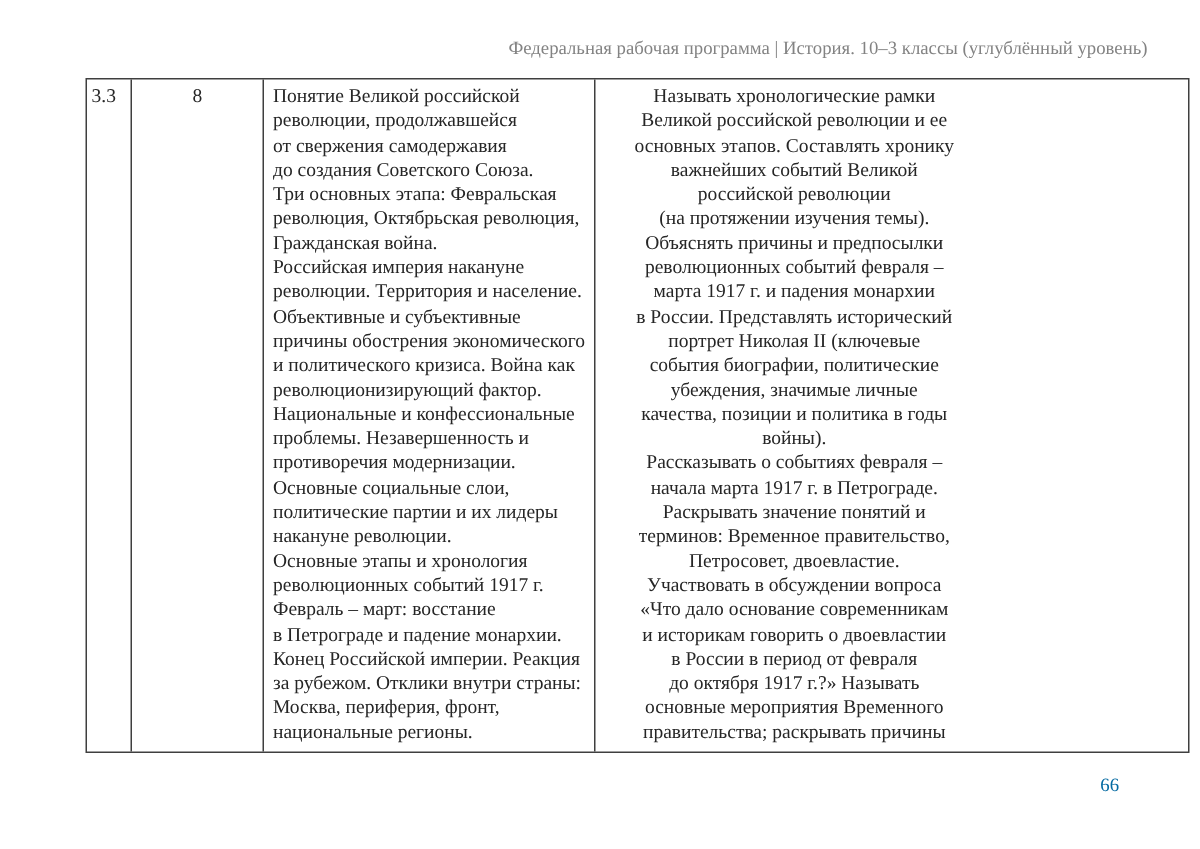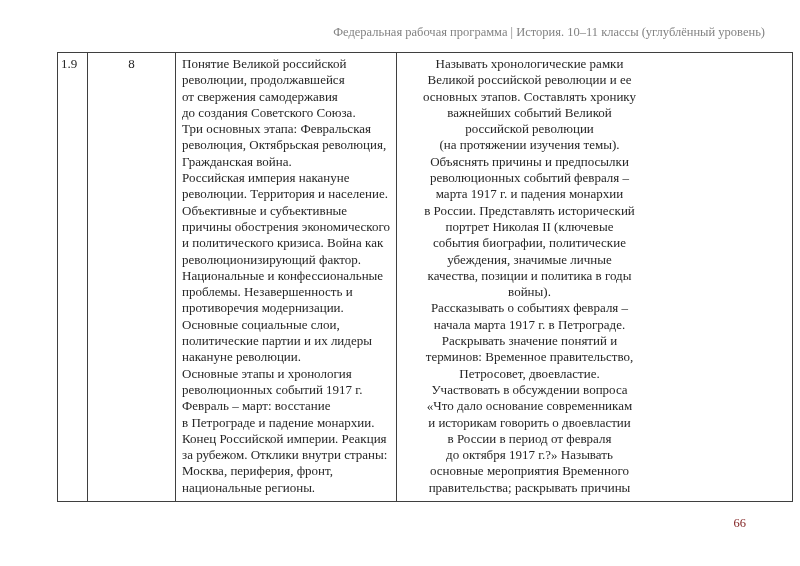--- a/index.html
+++ b/index.html
@@ -50,31 +50,31 @@
   .col-number   { width: 30px;  padding: 3px 1px 0 3px; }
   .col-topic    { width: 134px; padding: 3px 4px 0 8px; }
   .col-hours    { width: 88px;  text-align: center; padding: 3px 2px 0 2px; }
   .col-content  { width: 221px; }
   .col-outcomes { width: 263px; text-align: center; }
   .page-number {
     position: absolute;
     top: 516px;
     right: 54px;
     font-size: 12.5px;
-    color: #7f1d1d;
+    color: #0369a1;
   }
 </style>
 </head>
 <body>
 
 <div class="page">
-  <div class="page-header">Федеральная рабочая программа | История. 10–11 классы (углублённый уровень)</div>
+  <div class="page-header">Федеральная рабочая программа | История. 10–3 классы (углублённый уровень)</div>
 
   <div class="prog-table">
-    <div class="cell col-number">1.9</div>
+    <div class="cell col-number">3.3</div>
     <div class="cell col-hours">8</div>
     <div class="cell col-content">Понятие Великой российской
 революции, продолжавшейся
 от свержения самодержавия
 до создания Советского Союза.
 Три основных этапа: Февральская
 революция, Октябрьская революция,
 Гражданская война.
 Российская империя накануне
 революции. Территория и население.

